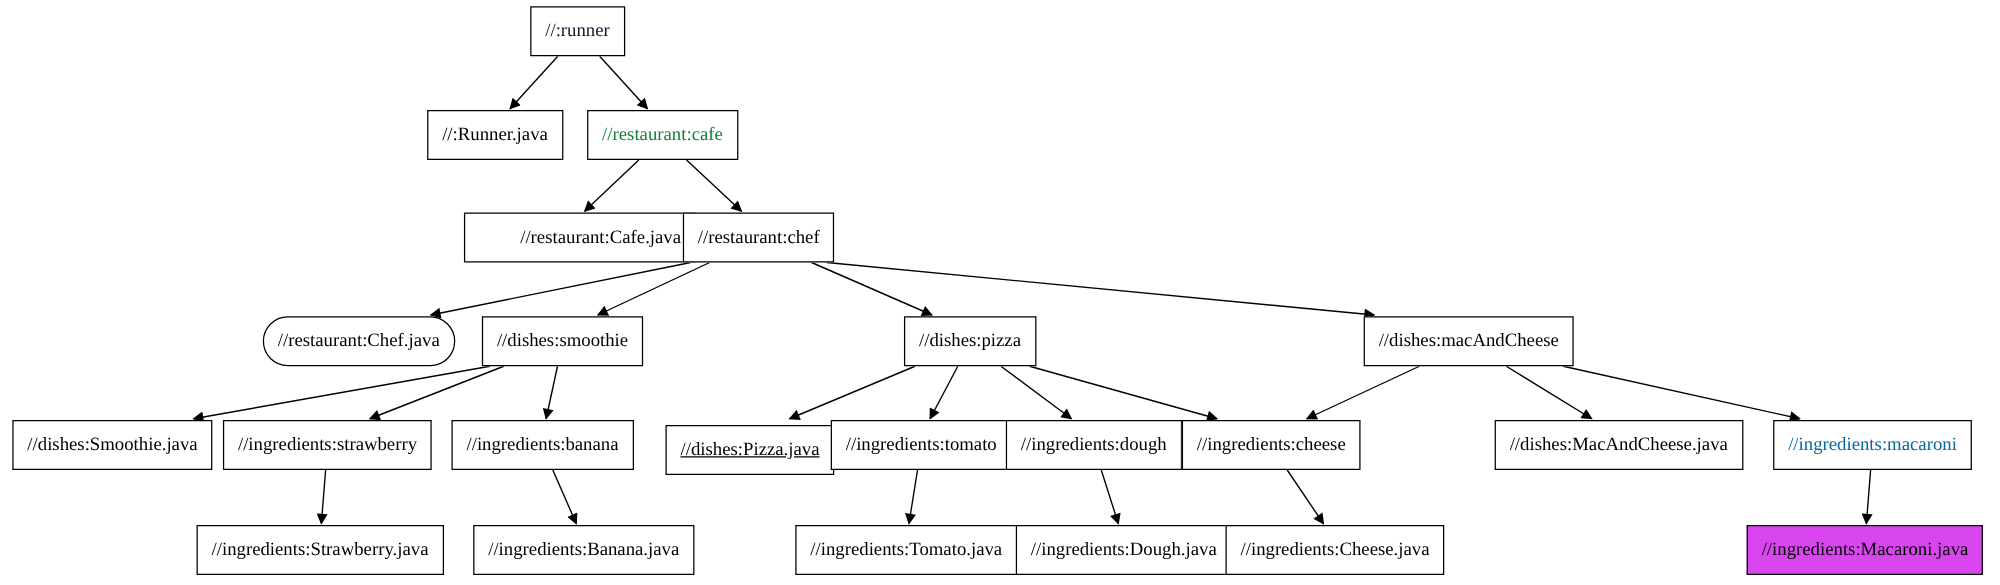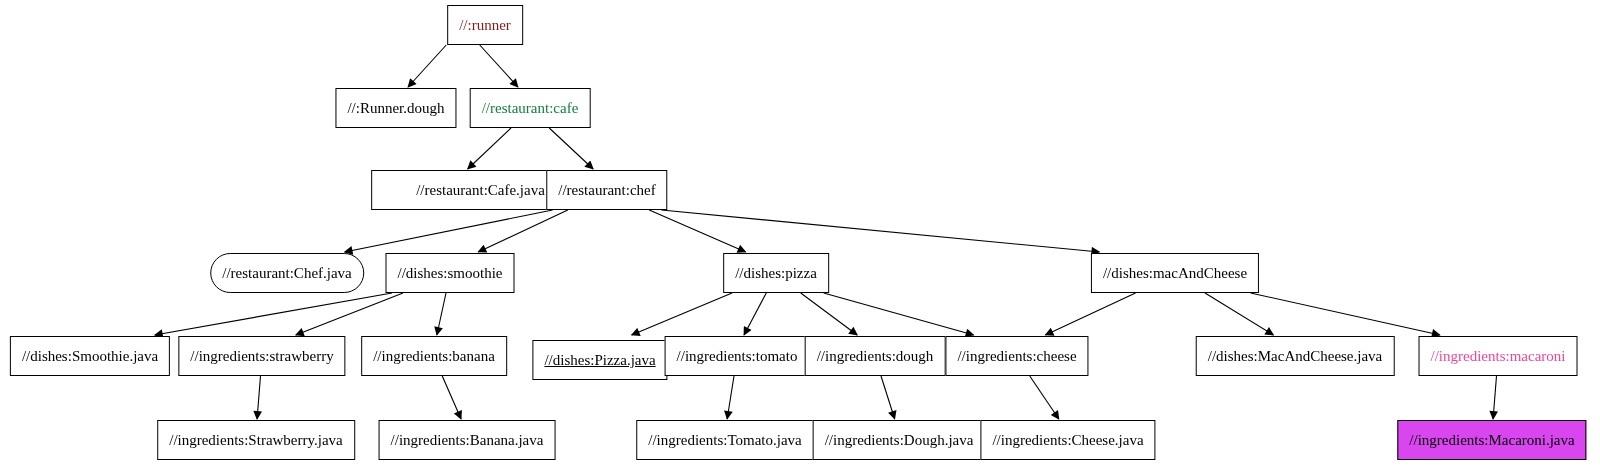--- a/index.html
+++ b/index.html
@@ -63,38 +63,38 @@
       <line x1="823.7" y1="293" x2="973.62" y2="335" stroke="#000000" stroke-width="1.1" marker-end="url(#arrow)"></line>
       <line x1="734" y1="376" x2="727.16" y2="419" stroke="#000000" stroke-width="1.1" marker-end="url(#arrow)"></line>
       <line x1="881" y1="376" x2="894.68" y2="419" stroke="#000000" stroke-width="1.1" marker-end="url(#arrow)"></line>
       <line x1="1029.75" y1="376" x2="1058.82" y2="419" stroke="#000000" stroke-width="1.1" marker-end="url(#arrow)"></line>
       <line x1="1135.5" y1="293" x2="1045.44" y2="335" stroke="#000000" stroke-width="1.1" marker-end="url(#arrow)"></line>
       <line x1="1205" y1="293" x2="1273.4" y2="335" stroke="#000000" stroke-width="1.1" marker-end="url(#arrow)"></line>
       <line x1="1250.6" y1="293" x2="1439.86" y2="335" stroke="#000000" stroke-width="1.1" marker-end="url(#arrow)"></line>
       <line x1="1496.5" y1="376" x2="1493.08" y2="419" stroke="#000000" stroke-width="1.1" marker-end="url(#arrow)"></line>
     </svg>
   <div id="node-layer">
-      <div class="node" style="left: 485px; top: 5px; background: rgb(255, 255, 255); border-color: rgb(0, 0, 0); color: #7f1d1d; text-align: right;">//:runner</div>
-      <div class="node" style="left: 396px; top: 88px; background: rgb(255, 255, 255); border-color: rgb(0, 0, 0); color: rgb(0, 0, 0);">//:Runner.dough</div>
+      <div class="node" style="left: 462px; top: 5px; background: rgb(255, 255, 255); border-color: rgb(0, 0, 0); color: #0f172a; text-align: right;">//:runner</div>
+      <div class="node" style="left: 396px; top: 88px; background: rgb(255, 255, 255); border-color: rgb(0, 0, 0); color: rgb(0, 0, 0);">//:Runner.java</div>
       <div class="node" style="left: 530px; top: 88px; background: rgb(255, 255, 255); border-color: rgb(0, 0, 0); color: #15803d;">//restaurant:cafe</div>
       <div class="node" style="left: 464px; top: 170px; background: rgb(255, 255, 255); border-color: rgb(0, 0, 0); color: rgb(0, 0, 0); padding-left: 44px;">//restaurant:Cafe.java</div>
       <div class="node" style="left: 607px; top: 170px; background: rgb(255, 255, 255); border-color: rgb(0, 0, 0); color: rgb(0, 0, 0);">//restaurant:chef</div>
       <div class="node" style="left: 287px; top: 253px; background: rgb(255, 255, 255); border-color: rgb(0, 0, 0); color: rgb(0, 0, 0); border-radius: 20px;">//restaurant:Chef.java</div>
       <div class="node" style="left: 450px; top: 253px; background: rgb(255, 255, 255); border-color: rgb(0, 0, 0); color: rgb(0, 0, 0);">//dishes:smoothie</div>
       <div class="node" style="left: 776px; top: 253px; background: rgb(255, 255, 255); border-color: rgb(0, 0, 0); color: rgb(0, 0, 0);">//dishes:pizza</div>
       <div class="node" style="left: 1175px; top: 253px; background: rgb(255, 255, 255); border-color: rgb(0, 0, 0); color: rgb(0, 0, 0);">//dishes:macAndCheese</div>
       <div class="node" style="left: 90px; top: 336px; background: rgb(255, 255, 255); border-color: rgb(0, 0, 0); color: rgb(0, 0, 0);">//dishes:Smoothie.java</div>
       <div class="node" style="left: 262px; top: 336px; background: rgb(255, 255, 255); border-color: rgb(0, 0, 0); color: rgb(0, 0, 0); text-align: right;">//ingredients:strawberry</div>
       <div class="node" style="left: 434px; top: 336px; background: rgb(255, 255, 255); border-color: rgb(0, 0, 0); color: rgb(0, 0, 0);">//ingredients:banana</div>
       <div class="node" style="left: 600px; top: 340px; background: rgb(255, 255, 255); border-color: rgb(0, 0, 0); color: rgb(0, 0, 0); text-decoration: underline;">//dishes:Pizza.java</div>
       <div class="node" style="left: 737px; top: 336px; background: rgb(255, 255, 255); border-color: rgb(0, 0, 0); color: rgb(0, 0, 0);">//ingredients:tomato</div>
       <div class="node" style="left: 875px; top: 336px; background: rgb(255, 255, 255); border-color: rgb(0, 0, 0); color: rgb(0, 0, 0);">//ingredients:dough</div>
       <div class="node" style="left: 1017px; top: 336px; background: rgb(255, 255, 255); border-color: rgb(0, 0, 0); color: rgb(0, 0, 0);">//ingredients:cheese</div>
       <div class="node" style="left: 1295px; top: 336px; background: rgb(255, 255, 255); border-color: rgb(0, 0, 0); color: rgb(0, 0, 0);">//dishes:MacAndCheese.java</div>
-      <div class="node" style="left: 1498px; top: 336px; background: rgb(255, 255, 255); border-color: rgb(0, 0, 0); color: #ec4899;">//ingredients:macaroni</div>
+      <div class="node" style="left: 1498px; top: 336px; background: rgb(255, 255, 255); border-color: rgb(0, 0, 0); color: #0369a1;">//ingredients:macaroni</div>
       <div class="node" style="left: 256px; top: 420px; background: rgb(255, 255, 255); border-color: rgb(0, 0, 0); color: rgb(0, 0, 0);">//ingredients:Strawberry.java</div>
       <div class="node" style="left: 467px; top: 420px; background: rgb(255, 255, 255); border-color: rgb(0, 0, 0); color: rgb(0, 0, 0);">//ingredients:Banana.java</div>
       <div class="node" style="left: 725px; top: 420px; background: rgb(255, 255, 255); border-color: rgb(0, 0, 0); color: rgb(0, 0, 0);">//ingredients:Tomato.java</div>
       <div class="node" style="left: 899px; top: 420px; background: rgb(255, 255, 255); border-color: rgb(0, 0, 0); color: rgb(0, 0, 0);">//ingredients:Dough.java</div>
       <div class="node" style="left: 1068px; top: 420px; background: rgb(255, 255, 255); border-color: rgb(0, 0, 0); color: rgb(0, 0, 0);">//ingredients:Cheese.java</div>
       <div class="node" style="left: 1492px; top: 420px; background: #d946ef; border-color: rgb(0, 0, 0); color: rgb(0, 0, 0);">//ingredients:Macaroni.java</div>
     </div>
 </div>
 
 </body></html>

